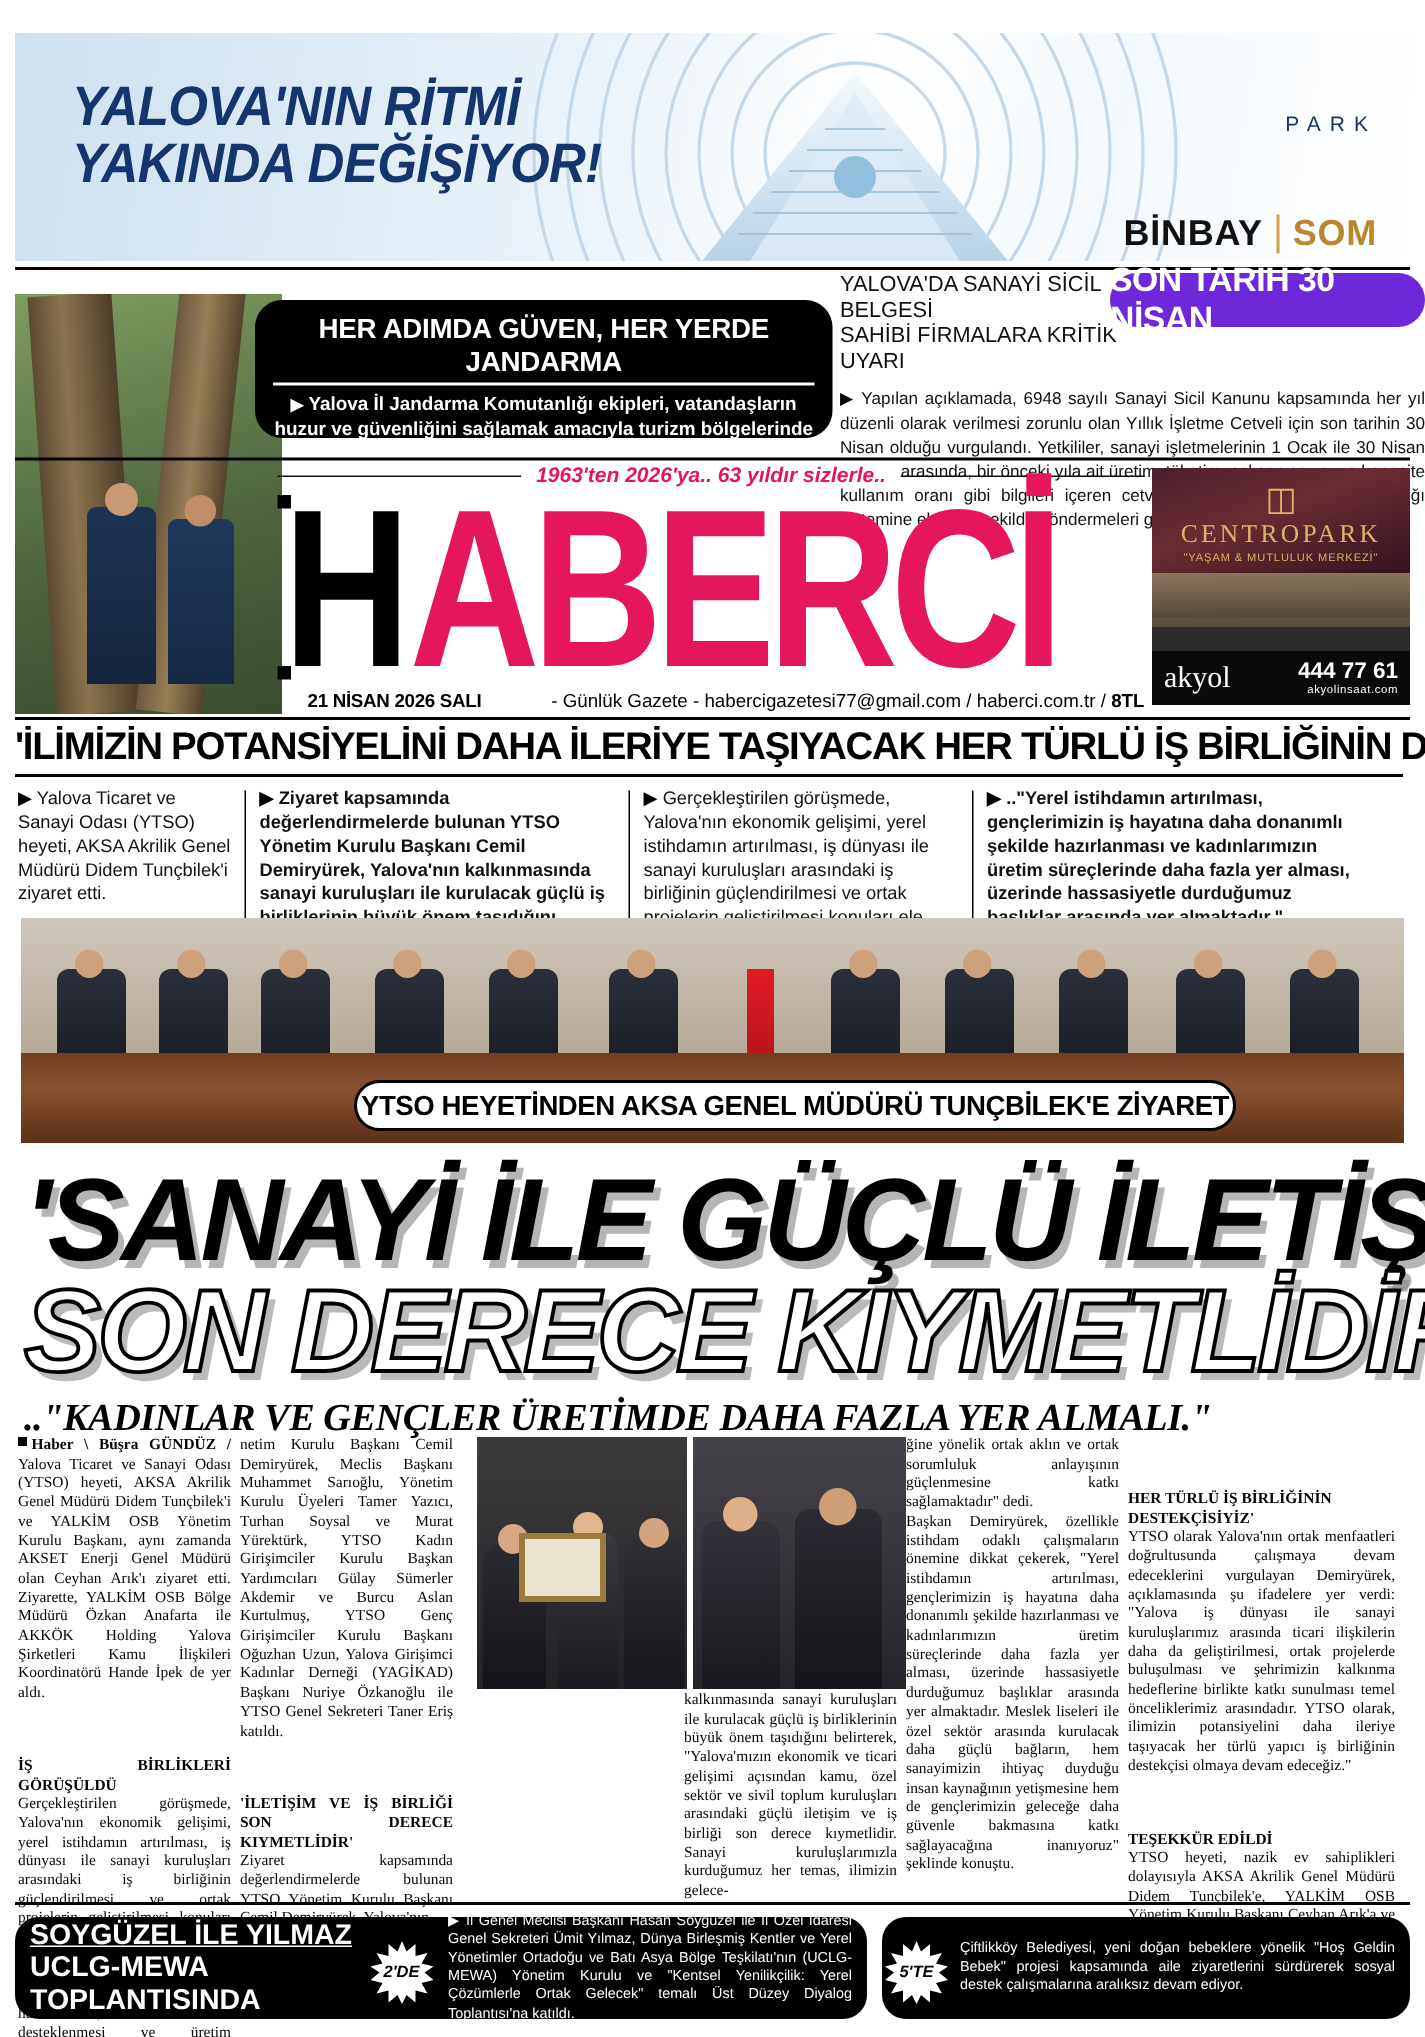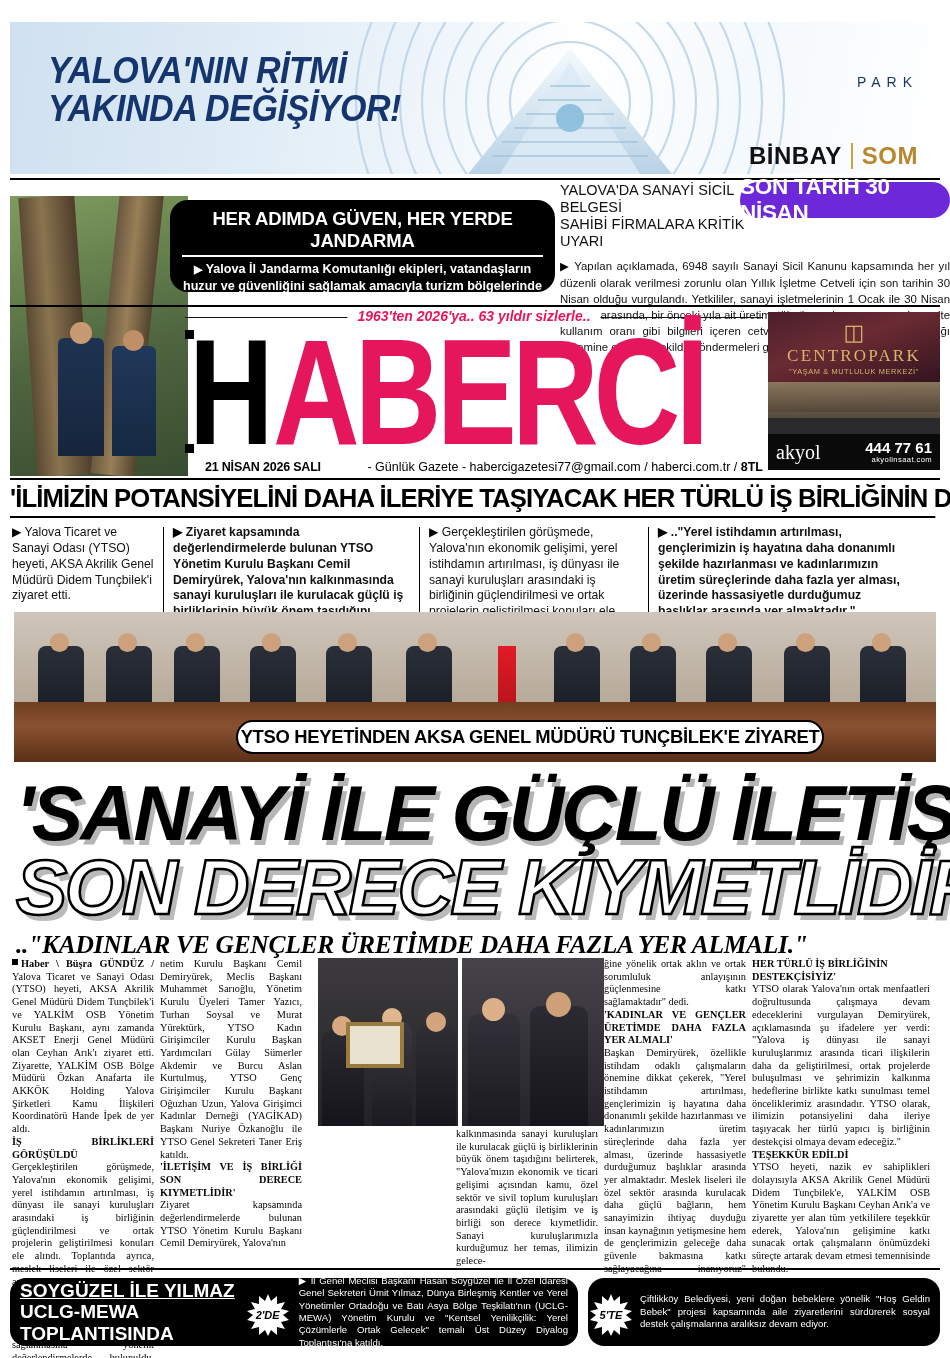--- a/index.html
+++ b/index.html
@@ -173,21 +173,21 @@
   }
 
   
   .body-area { position:absolute; left:12px; top:958px; width:928px; height:312px; }
   .bodycols { display:flex; height:100%; }
   .bcol { width:148px; padding-right:6px; position:relative;
     font-family:"Liberation Serif", serif; font-size:10.3px; line-height:1.235;
     text-align:justify; color:#050505; }
   .bcol.wide { width:178px; padding-right:0; }
   .bcol p { margin-bottom:0; }
-  .bcol .sub { font-weight:700; }
+  .bcol .sub { font-weight:700;margin-top:36px; }
   .sq { display:inline-block; width:6px; height:6px; background:#000; margin-right:3px; vertical-align:2px; }
 
   .photo2 { position:absolute; left:318px; top:958px; width:140px; height:168px; overflow:hidden;
     background:linear-gradient(#3c3a3c,#232225); }
   .photo3 { position:absolute; left:462px; top:958px; width:142px; height:168px; overflow:hidden;
     background:linear-gradient(#46434a,#26242a); }
   .pp { position:absolute; bottom:0; border-radius:10px 10px 0 0; }
   .ph { position:absolute; border-radius:50%; }
   .frame { position:absolute; left:28px; top:64px; width:58px; height:46px;
     background:#e8e2cf; border:4px solid #9a7b3e; }
@@ -425,21 +425,20 @@
 
       <div class="bcol" style="padding-top:170px">
       </div>
 
       <div class="bcol" style="padding-top:170px">
         <p>kalkınmasında sanayi kuruluşları ile kurulacak güçlü iş birliklerinin büyük önem taşıdığını belirterek, "Yalova'mızın ekonomik ve ticari gelişimi açısından kamu, özel sektör ve sivil toplum kuruluşları arasındaki güçlü iletişim ve iş birliği son derece kıymetlidir. Sanayi kuruluşlarımızla kurduğumuz her temas, ilimizin gelece-</p>
       </div>
 
       <div class="bcol">
         <p>ğine yönelik ortak aklın ve ortak sorumluluk anlayışının güçlenmesine katkı sağlamaktadır" dedi.</p>
-        <p class="sub">'KADINLAR VE GENÇLER ÜRETİMDE DAHA FAZLA YER ALMALI'</p>
         <p>Başkan Demiryürek, özellikle istihdam odaklı çalışmaların önemine dikkat çekerek, "Yerel istihdamın artırılması, gençlerimizin iş hayatına daha donanımlı şekilde hazırlanması ve kadınlarımızın üretim süreçlerinde daha fazla yer alması, üzerinde hassasiyetle durduğumuz başlıklar arasında yer almaktadır. Meslek liseleri ile özel sektör arasında kurulacak daha güçlü bağların, hem sanayimizin ihtiyaç duyduğu insan kaynağının yetişmesine hem de gençlerimizin geleceğe daha güvenle bakmasına katkı sağlayacağına inanıyoruz" şeklinde konuştu.</p>
         <p class="sub">'İLİMİZİN POTANSİYELİNİ DAHA İLERİYE TAŞIYACAK HER TÜRLÜ İŞ BİRLİĞİNİN DESTEKÇİSİYİZ'</p>
       </div>
 
       <div class="bcol wide">
 
         <p class="sub" style="white-space:pre-line">HER TÜRLÜ İŞ BİRLİĞİNİN
 DESTEKÇİSİYİZ'</p>
         <p>YTSO olarak Yalova'nın ortak menfaatleri doğrultusunda çalışmaya devam edeceklerini vurgulayan Demiryürek, açıklamasında şu ifadelere yer verdi: "Yalova iş dünyası ile sanayi kuruluşlarımız arasında ticari ilişkilerin daha da geliştirilmesi, ortak projelerde buluşulması ve şehrimizin kalkınma hedeflerine birlikte katkı sunulması temel önceliklerimiz arasındadır. YTSO olarak, ilimizin potansiyelini daha ileriye taşıyacak her türlü yapıcı iş birliğinin destekçisi olmaya devam edeceğiz."</p>
         <p class="sub">TEŞEKKÜR EDİLDİ</p>

